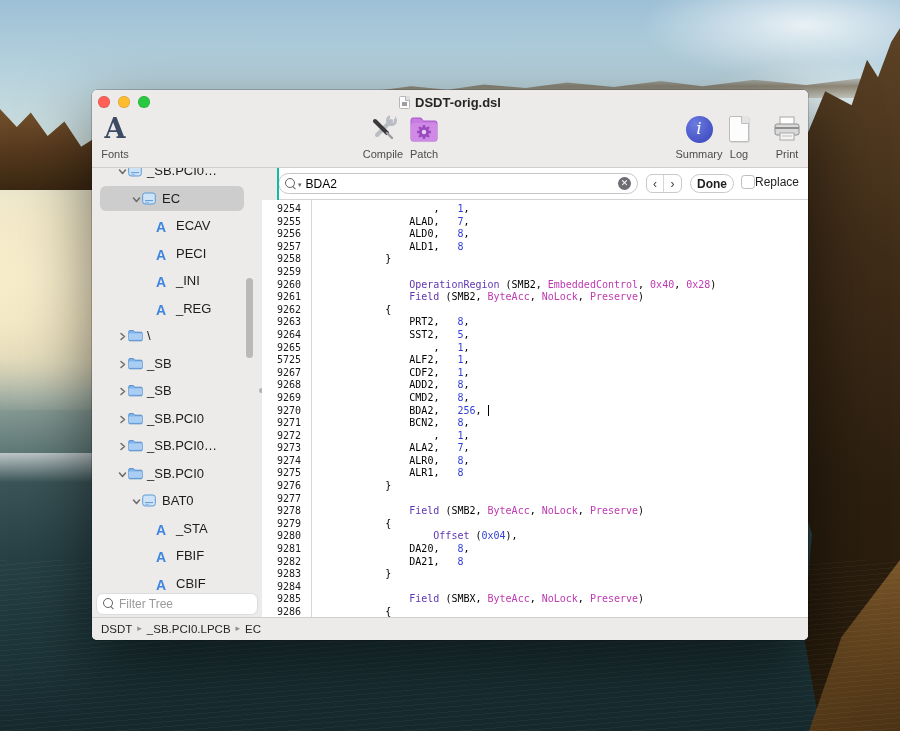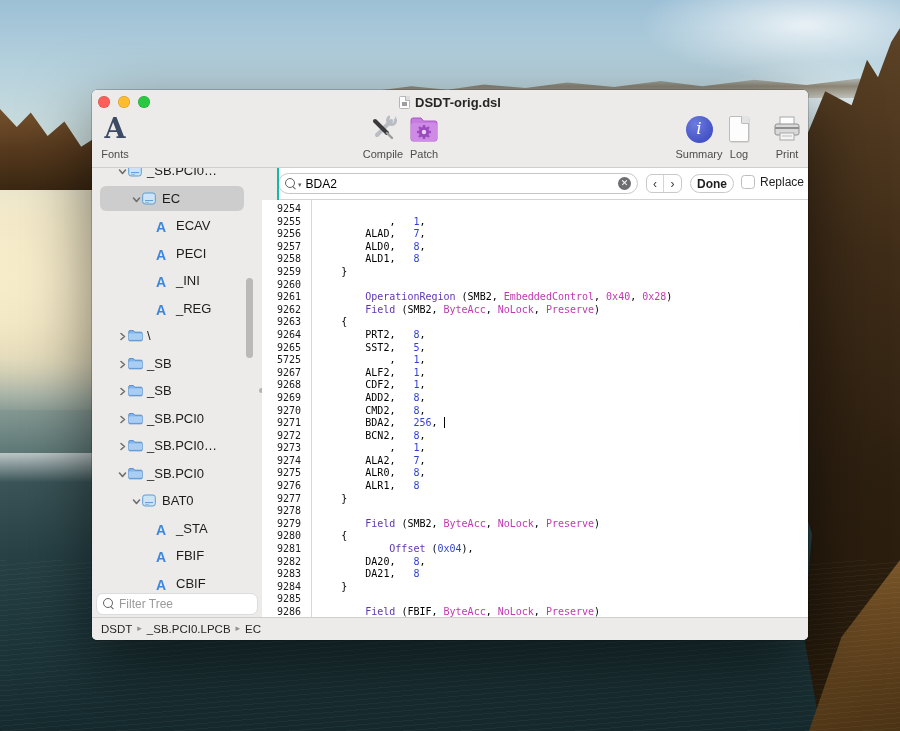--- a/index.html
+++ b/index.html
@@ -64,21 +64,21 @@
   .mag { width:12px; height:12px; position:relative; flex:0 0 auto; }
   .mag::before { content:""; position:absolute; left:0; top:0; width:8px; height:8px; border:1.4px solid #636366; border-radius:50%; }
   .mag::after { content:""; position:absolute; left:8px; top:8px; width:4px; height:1.4px; background:#636366; transform:rotate(45deg); transform-origin:0 0; }
   .mag-chev { font-size:7px; color:#636366; margin:3px 4px 0 1px; }
   .search-text { flex:1; border:0; outline:0; font-size:12px; color:#000; background:transparent; font-family:"Liberation Sans", sans-serif; }
   .clear-btn { width:13px; height:13px; border-radius:50%; background:#6d6d72; color:#fff; font-size:9px; line-height:13px; text-align:center; flex:0 0 auto; }
   .seg { position:absolute; left:384px; top:6px; width:36px; height:19px; border:1px solid #c9c9c9; border-radius:6px; background:#fff; display:flex; }
   .seg-btn { width:50%; display:flex; align-items:center; justify-content:center; font-size:12px; color:#3a3a3a; }
   .seg-btn:first-child { border-right:1px solid #d6d6d6; }
   .done-btn { position:absolute; left:428px; top:6px; width:44px; height:19px; border:1px solid #c9c9c9; border-radius:10px; background:#fff; font-size:12px; color:#1f1f1f; display:flex; align-items:center; justify-content:center;font-weight:bold; }
-  .repl { position:absolute; left:479px; top:7px; display:flex; align-items:center; gap:5px; }
+  .repl { position:absolute; left:479px; top:7px; display:flex; align-items:center; }
   .checkbox { width:14px; height:14px; background:#fff; border:1px solid #bdbdbd; border-radius:3.5px; }
   .repl-label { font-size:12px; color:#1f1f1f; }
 
   
   .sidebar { position:absolute; left:0; top:78px; width:187px; height:449px; background:#ecebea; border-right:2px solid #14b8a6; overflow:hidden; }
   .tree-row { position:absolute; left:0; width:170px; height:27px; }
   .tree-row .hl { position:absolute; left:8px; right:18px; top:1px; bottom:1px; border-radius:6px; background:#cdcdcd; display:none; }
   .tree-row.selected .hl { display:block; }
   .chev { position:absolute; top:10px; width:7px; height:7px; }
   .chev svg { display:block; }
@@ -88,21 +88,21 @@
   .side-scrollbar { position:absolute; left:154px; top:110px; width:7px; height:80px; border-radius:4px; background:#b9b9b9; }
   .filter-box { position:absolute; left:4px; top:425px; width:162px; height:22px; background:#fff; border:1px solid #dcdcdc; border-radius:7px; display:flex; align-items:center; padding:0 6px; gap:4px; }
   .filter-box input { border:0; outline:0; flex:1; font-size:12px; background:transparent; color:#000; font-family:"Liberation Sans", sans-serif; }
   .filter-box input::placeholder { color:#9a9a9a; }
   .splitter-dot { position:absolute; left:167px; top:298px; width:5px; height:5px; border-radius:50%; background:#b5b5b5; }
 
   
   .codepane { position:absolute; left:170px; top:110px; width:546px; height:417px; background:#fff; overflow:hidden; }
   .gutter-sep { position:absolute; left:49px; top:0; bottom:0; width:1px; background:#d8d8d8; }
   .code-scroll { position:absolute; left:0; top:3px; right:0; }
-  .cl { display:flex; height:12.6px; font-family:"DejaVu Sans Mono", monospace; font-size:10px; line-height:12.6px;flex-direction:column; }
+  .cl { display:flex; height:12.6px; font-family:"DejaVu Sans Mono", monospace; font-size:10px; line-height:12.6px; }
   .ln { width:44px; padding-right:5px; text-align:right; color:#1a1a1a; flex:0 0 auto; }
   .ct { padding-left:7px; white-space:pre; color:#000; }
   .c-k { color:#5e35b1;margin-left:24px; }
   .c-s { color:#bf39b2; }
   .c-n { color:#2e3fd4; }
   .caret { display:inline-block; width:1px; height:11px; background:#000; vertical-align:-2px; }
 
   
   .statusbar { position:absolute; left:0; bottom:0; width:716px; height:23px; background:#ecebea; border-top:1px solid #cfcecd; display:flex; align-items:center; padding-left:9px; }
   .crumb { font-size:11.5px; color:#262626; }
@@ -494,21 +494,21 @@
           <div class="cl">
             <span class="ln">9283</span>
             <span class="ct"><span>            }</span></span>
           </div>
           <div class="cl">
             <span class="ln">9284</span>
             <span class="ct"></span>
           </div>
           <div class="cl">
             <span class="ln">9285</span>
-            <span class="ct"><span>            </span><span class="c-k">Field</span><span> (FBIF, </span><span class="c-s">ByteAcc</span><span>, </span><span class="c-s">NoLock</span><span>, </span><span class="c-s">Preserve</span><span>)</span></span>
+            <span class="ct"><span>            </span><span class="c-k">Field</span><span> (SMBX, </span><span class="c-s">ByteAcc</span><span>, </span><span class="c-s">NoLock</span><span>, </span><span class="c-s">Preserve</span><span>)</span></span>
           </div>
           <div class="cl">
             <span class="ln">9286</span>
             <span class="ct"><span>            {</span></span>
           </div>
         </div>
     </div>
 
     <div class="statusbar">
       <div id="crumbs" style="display:flex;align-items:flex-start;">

